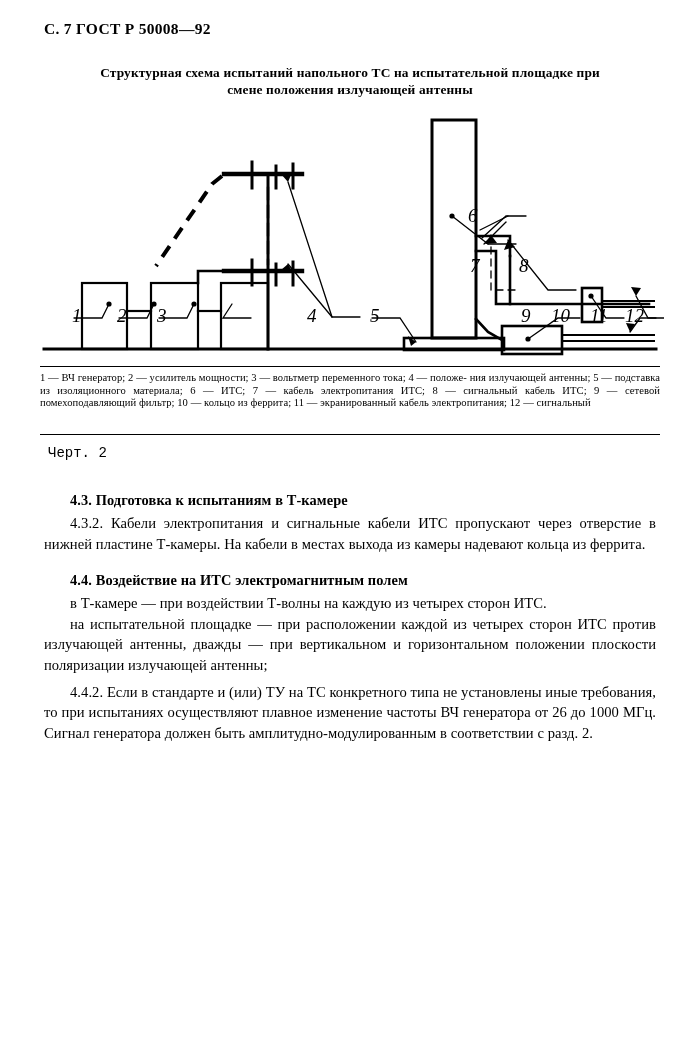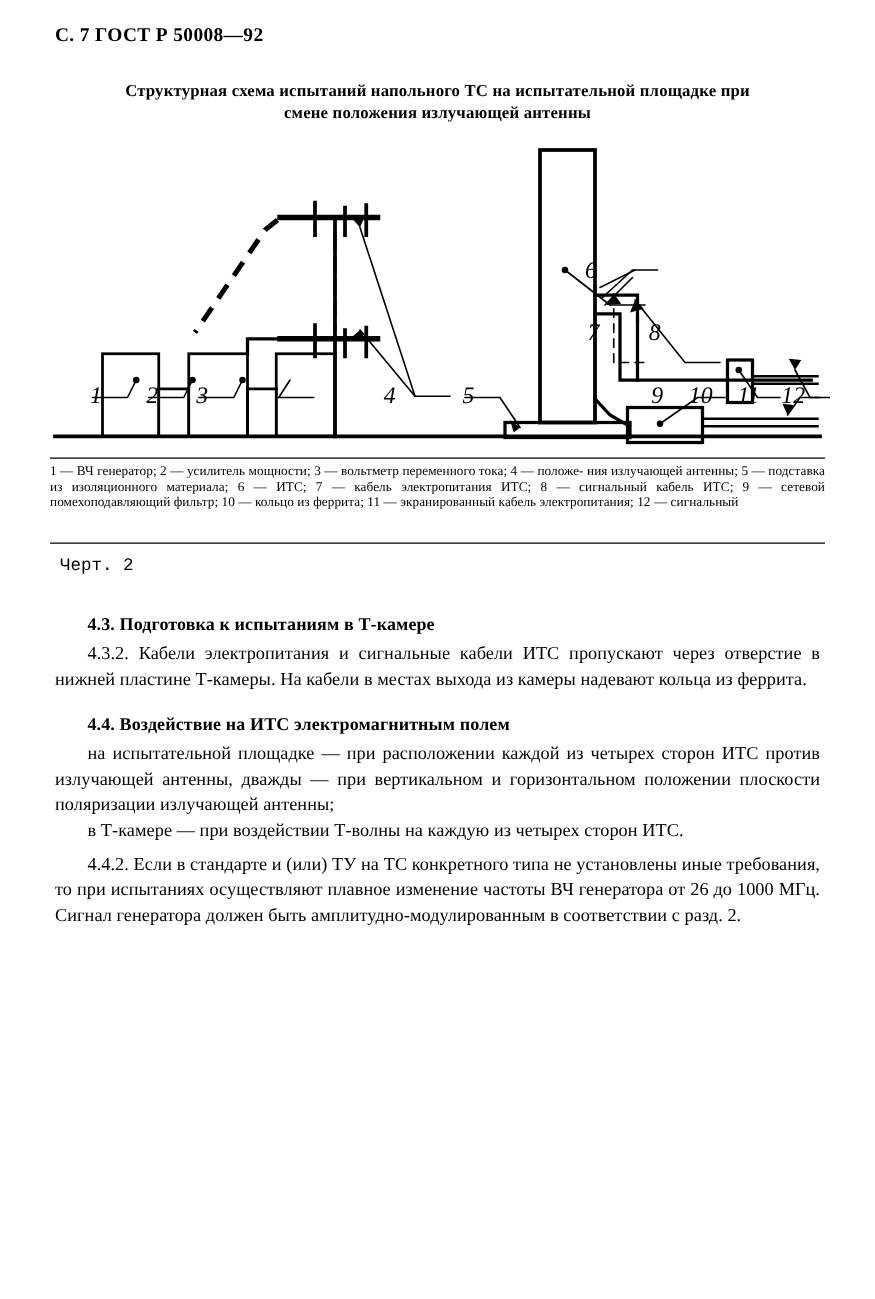--- a/index.html
+++ b/index.html
@@ -274,20 +274,20 @@
 
     <p class="h-sec">4.3. Подготовка к испытаниям в Т-камере</p>
 
 
     <p class="para nogap">4.3.2. Кабели электропитания и сигнальные кабели ИТС пропускают через отверстие в нижней пластине Т-камеры. На кабели   в местах выхода из камеры надевают кольца из феррита.</p>
 
 
     <p class="h-sec second">4.4. Воздействие на ИТС электромагнитным полем</p>
 
 
+    <p class="para nogap">в Т-камере — при воздействии Т-волны на каждую из  четырех сторон ИТС.</p>
+
     <p class="para nogap">на испытательной площадке — при расположении  каждой  из четырех сторон ИТС против излучающей антенны,  дважды — при вертикальном и горизонтальном положении плоскости поляризации излучающей антенны;</p>
 
-    <p class="para nogap">в Т-камере — при воздействии Т-волны на каждую из  четырех сторон ИТС.</p>
-
     <p class="para gap">4.4.2. Если в стандарте и (или) ТУ на ТС конкретного  типа  не установлены иные требования, то при  испытаниях  осуществляют плавное изменение частоты ВЧ генератора от 26 до 1000 МГц. Сигнал генератора должен быть амплитудно-модулированным в соответствии с разд. 2.</p>
   </div>
 
 </div>
 
 </body></html>

